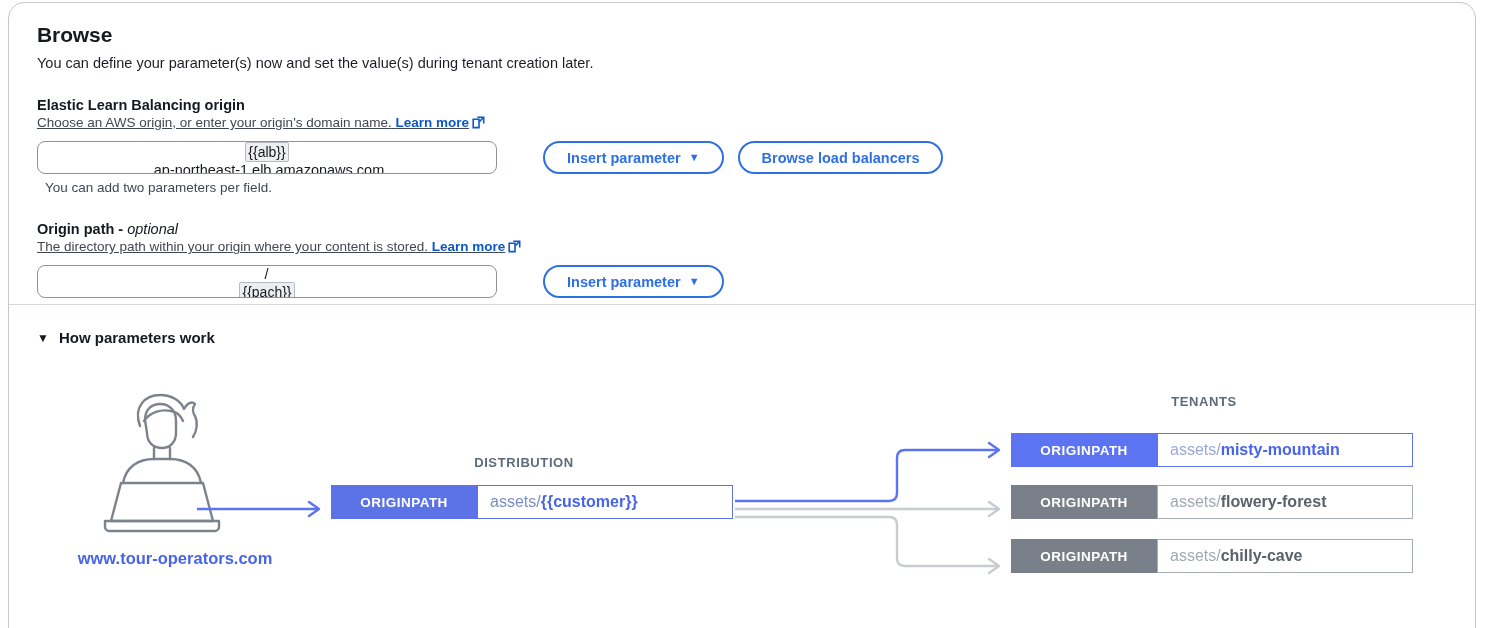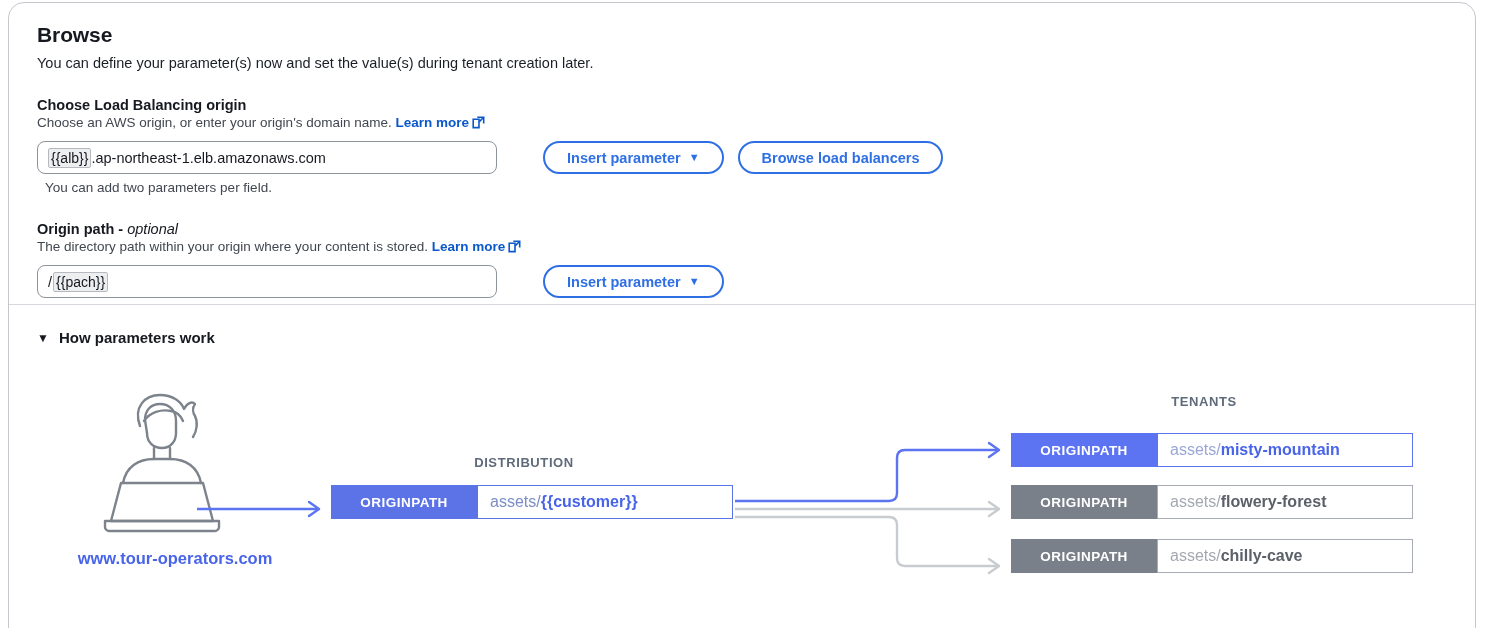--- a/index.html
+++ b/index.html
@@ -49,20 +49,21 @@
     margin: 0 0 2px 0;
   }
   .field-label .optional {
     font-weight: normal;
     font-style: italic;
   }
   .field-desc {
     font-size: 13.5px;
     color: #414750;
     margin: 0 0 9px 0;
+    text-decoration: underline;
   }
   .learn-more {
     color: #0a58ca;
     text-decoration: none;
     font-weight: bold;
     font-size: 13.5px;
   }
   .ext-icon {
     display: inline-block;
     vertical-align: -2px;
@@ -78,20 +79,21 @@
     border-radius: 8px;
     box-sizing: border-box;
     display: flex;
     align-items: center;
     padding: 0 10px;
     font-size: 14.5px;
     color: #16191f;
     background: #ffffff;
     white-space: nowrap;
     overflow: hidden;
+    flex-direction: column;
   }
   .param-chip {
     display: inline-block;
     background: #eceef0;
     border: 1px solid #b5bac1;
     border-radius: 2px;
     padding: 0px 2px;
     font-size: 14px;
     color: #16191f;
     line-height: 18px;
@@ -231,21 +233,21 @@
 </head>
 <body>
 
 <div class="card">
 
   <div class="section-top">
 
     <h1 class="page-title">Browse</h1>
     <p class="page-desc">You can define your parameter(s) now and set the value(s) during tenant creation later.</p>
 
-    <div class="field-label">Choose Load Balancing origin</div>
+    <div class="field-label">Elastic Learn Balancing origin</div>
     <div class="field-desc">
       <span>Choose an AWS origin, or enter your origin's domain name.</span>
       <a class="learn-more" href="#">Learn more</a><span class="ext-icon"><svg width="13" height="13" viewBox="0 0 13 13">
             <path d="M1.2 3.2 H7 V11.6 H1.2 Z" fill="none" stroke="#0a58ca" stroke-width="1.6"></path>
             <path d="M5.3 1.3 H11.7 V7.6" fill="none" stroke="#0a58ca" stroke-width="1.6"></path>
             <path d="M7.4 5.6 L11.5 1.5" stroke="#0a58ca" stroke-width="1.6"></path>
           </svg></span>
     </div>
 
     <div class="field-row">

